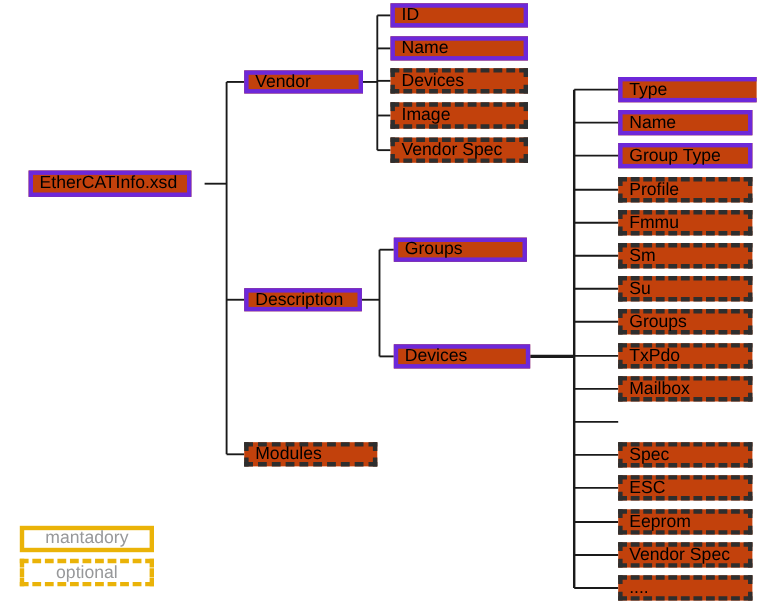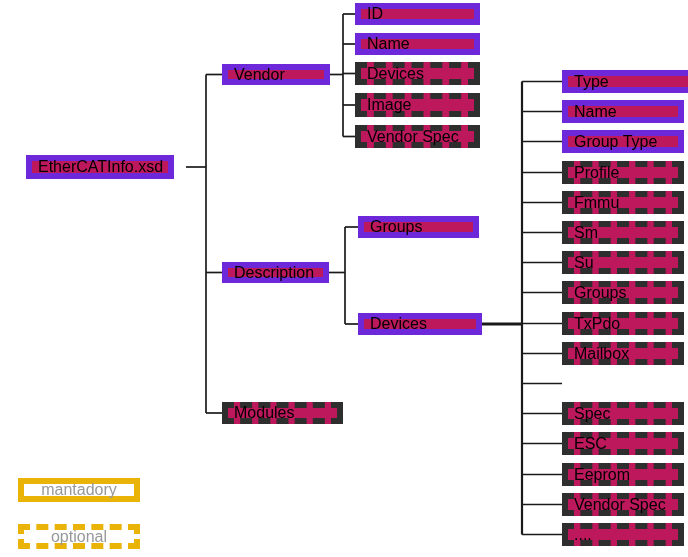--- a/index.html
+++ b/index.html
@@ -13,51 +13,50 @@
   }
   #connectors {
     position: absolute;
     left: 0; top: 0;
     width: 688px; height: 557px;
     z-index: 1;
   }
   .node {
     position: absolute;
     box-sizing: border-box;
-    background: #be185d;
-    border: 6px solid #6d28d9;
+    background: #c2410c;
+    border: 4px solid #6d28d9;
     display: flex;
     align-items: center;
     padding-left: 6px;
     font-size: 16px;
     color: #000000;
     white-space: nowrap;
     z-index: 2;
     line-height: 1;
   }
   .node.opt {
     border-style: dashed;
     border-color: #2e2e2e;
   }
   .legend-box {
     position: absolute;
     box-sizing: border-box;
     background: #ffffff;
-    border: 6px solid #eab308;
+    border: 4px solid #eab308;
     display: flex;
     align-items: center;
     justify-content: center;
     font-size: 16px;
     color: #97989a;
     z-index: 2;
     line-height: 1;
   }
   .legend-box.opt {
     border-style: dashed;
-    margin-top: 16px;
   }
 </style>
 </head>
 <body>
 
 <div id="stage">
 
   <svg id="connectors" viewBox="0 0 688 557" xmlns="http://www.w3.org/2000/svg">
     <g stroke="#1a1a1a" stroke-width="1.7" fill="none">
 

